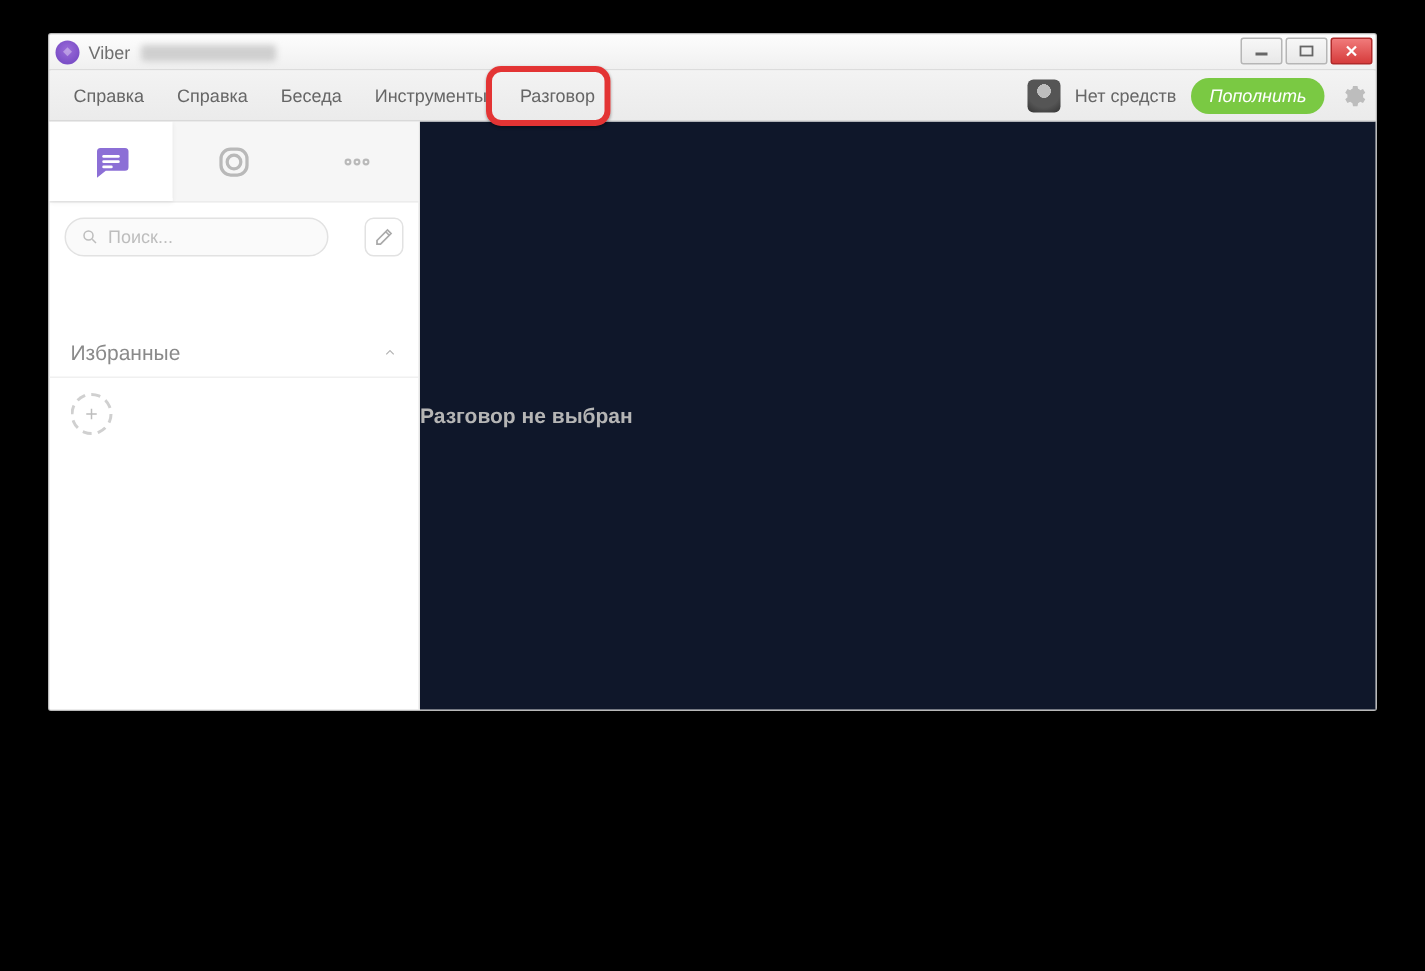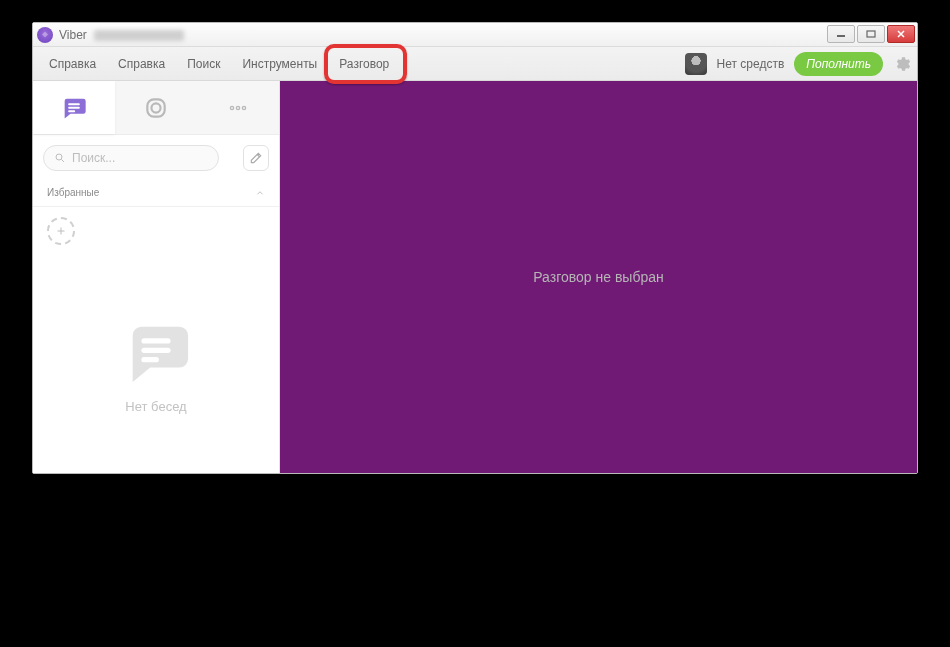--- a/index.html
+++ b/index.html
@@ -26,27 +26,27 @@
   .tabs { height:54px; display:flex; border-bottom:1px solid #ececec; background:#f6f6f6; }
   .tab { flex:1; display:flex; align-items:center; justify-content:center; cursor:pointer; }
   .tab.active { background:#fff; box-shadow: inset 0 -2px 0 #fff, 0 1px 3px rgba(0,0,0,.06); }
   .chat-icon { width:28px; height:28px; display:flex; align-items:center; justify-content:center; }
   .searchbar-row { padding:10px 10px 8px; display:flex; align-items:center; gap:24px; }
   .searchbar { flex:1; height:26px; border:1px solid #e2e2e2; border-radius:13px; background:#fafafa; display:flex; align-items:center; padding:0 10px; gap:6px; }
   .searchbar .sicon { color:#b8b8b8; font-size:11px; }
   .searchbar input { border:none; outline:none; background:transparent; font-size:12px; color:#666; width:100%; }
   .searchbar input::placeholder { color:#bdbdbd; }
   .compose-btn { width:26px; height:26px; border:1px solid #e2e2e2; border-radius:6px; display:flex; align-items:center; justify-content:center; cursor:pointer; color:#999; background:#fff; }
-  .fav-header { padding:8px 14px; display:flex; align-items:center; justify-content:space-between; font-size:10px; color:#8a8a8a; border-bottom:1px solid #f0f0f0; cursor:pointer; }
+  .fav-header { padding:8px 14px; display:flex; align-items:center; justify-content:space-between; font-size:14px; color:#8a8a8a; border-bottom:1px solid #f0f0f0; cursor:pointer;margin-top:40px; }
   .chev { color:#b5b5b5; font-size:12px; }
   .fav-body { padding:10px 14px; }
   .add-circle { width:28px; height:28px; border:2px dashed #d0d0d0; border-radius:50%; display:flex; align-items:center; justify-content:center; color:#b5b5b5; font-size:16px; cursor:pointer; }
   .empty { flex:1; display:flex; flex-direction:column; align-items:center; justify-content:center; color:#c9c9c9; gap:14px; }
   .empty-label { font-size:13px; color:#c2c2c2; }
-  .main { flex:1; display:flex; align-items:center; justify-content:center; color:#b5b5b5; font-size:14px; background:#701a75; }
+  .main { flex:1; display:flex; align-items:center; color:#b5b5b5; font-size:14px; background:#0f172a;font-weight:bold; }
   svg { display:block; }
 </style>
 </head>
 <body>
 
 <div class="frame">
 
   <div class="titlebar">
     <div class="app-icon"></div>
     <span class="title-text">
@@ -68,21 +68,21 @@
         <svg width="10" height="8">
             <path d="M2 1 L8 7 M8 1 L2 7" stroke="#fff" stroke-width="1.5"></path>
           </svg>
       </div>
     </div>
   </div>
 
   <div class="menubar">
     <div class="menu-item">Справка</div>
     <div class="menu-item">Справка</div>
-    <div class="menu-item">Поиск</div>
+    <div class="menu-item">Беседа</div>
     <div class="menu-item">Инструменты</div>
     <div class="menu-item" id="menu-help">Разговор</div>
 
     <div class="menubar-right">
       <div class="avatar"></div>
       <div class="balance">Нет средств</div>
       <button class="topup-btn">Пополнить</button>
       <div class="gear">
         <svg width="18" height="18" viewBox="0 0 24 24">
           <path fill="#bdbdbd" d="M12 8a4 4 0 100 8 4 4 0 000-8zm9 4a7 7 0 00-.1-1.2l2-1.6-2-3.4-2.4 1a7 7 0 00-2-1.2L16 3h-4l-.5 2.6a7 7 0 00-2 1.2l-2.4-1-2 3.4 2 1.6A7 7 0 007 12c0 .4 0 .8.1 1.2l-2 1.6 2 3.4 2.4-1c.6.5 1.3.9 2 1.2L12 21h4l.5-2.6c.7-.3 1.4-.7 2-1.2l2.4 1 2-3.4-2-1.6c.1-.4.1-.8.1-1.2z"></path>
@@ -150,29 +150,20 @@
         </span>
       </div>
       <div class="fav-body">
         <div class="add-circle">
           <svg width="12" height="12" viewBox="0 0 24 24">
               <path d="M12 5v14M5 12h14" stroke="#bdbdbd" stroke-width="2"></path>
             </svg>
         </div>
       </div>
 
-      <div class="empty">
-        <svg width="70" height="70" viewBox="0 0 24 24">
-          <path fill="#e2e2e2" d="M4 4h16a3 3 0 013 3v8a3 3 0 01-3 3H10l-6 5V7a3 3 0 013-3z"></path>
-          <rect x="7" y="8" width="10" height="1.8" rx=".9" fill="#fff"></rect>
-          <rect x="7" y="11.2" width="10" height="1.8" rx=".9" fill="#fff"></rect>
-          <rect x="7" y="14.4" width="6" height="1.8" rx=".9" fill="#fff"></rect>
-        </svg>
-        <div class="empty-label">Нет бесед</div>
-      </div>
     </div>
 
     <div class="main">
       <div>Разговор не выбран</div>
     </div>
   </div>
 </div>
 
 <div class="highlight-box" id="hl" style="left: 324.328px; top: 43.5px; width: 83.0781px; height: 40px;"></div>
 

